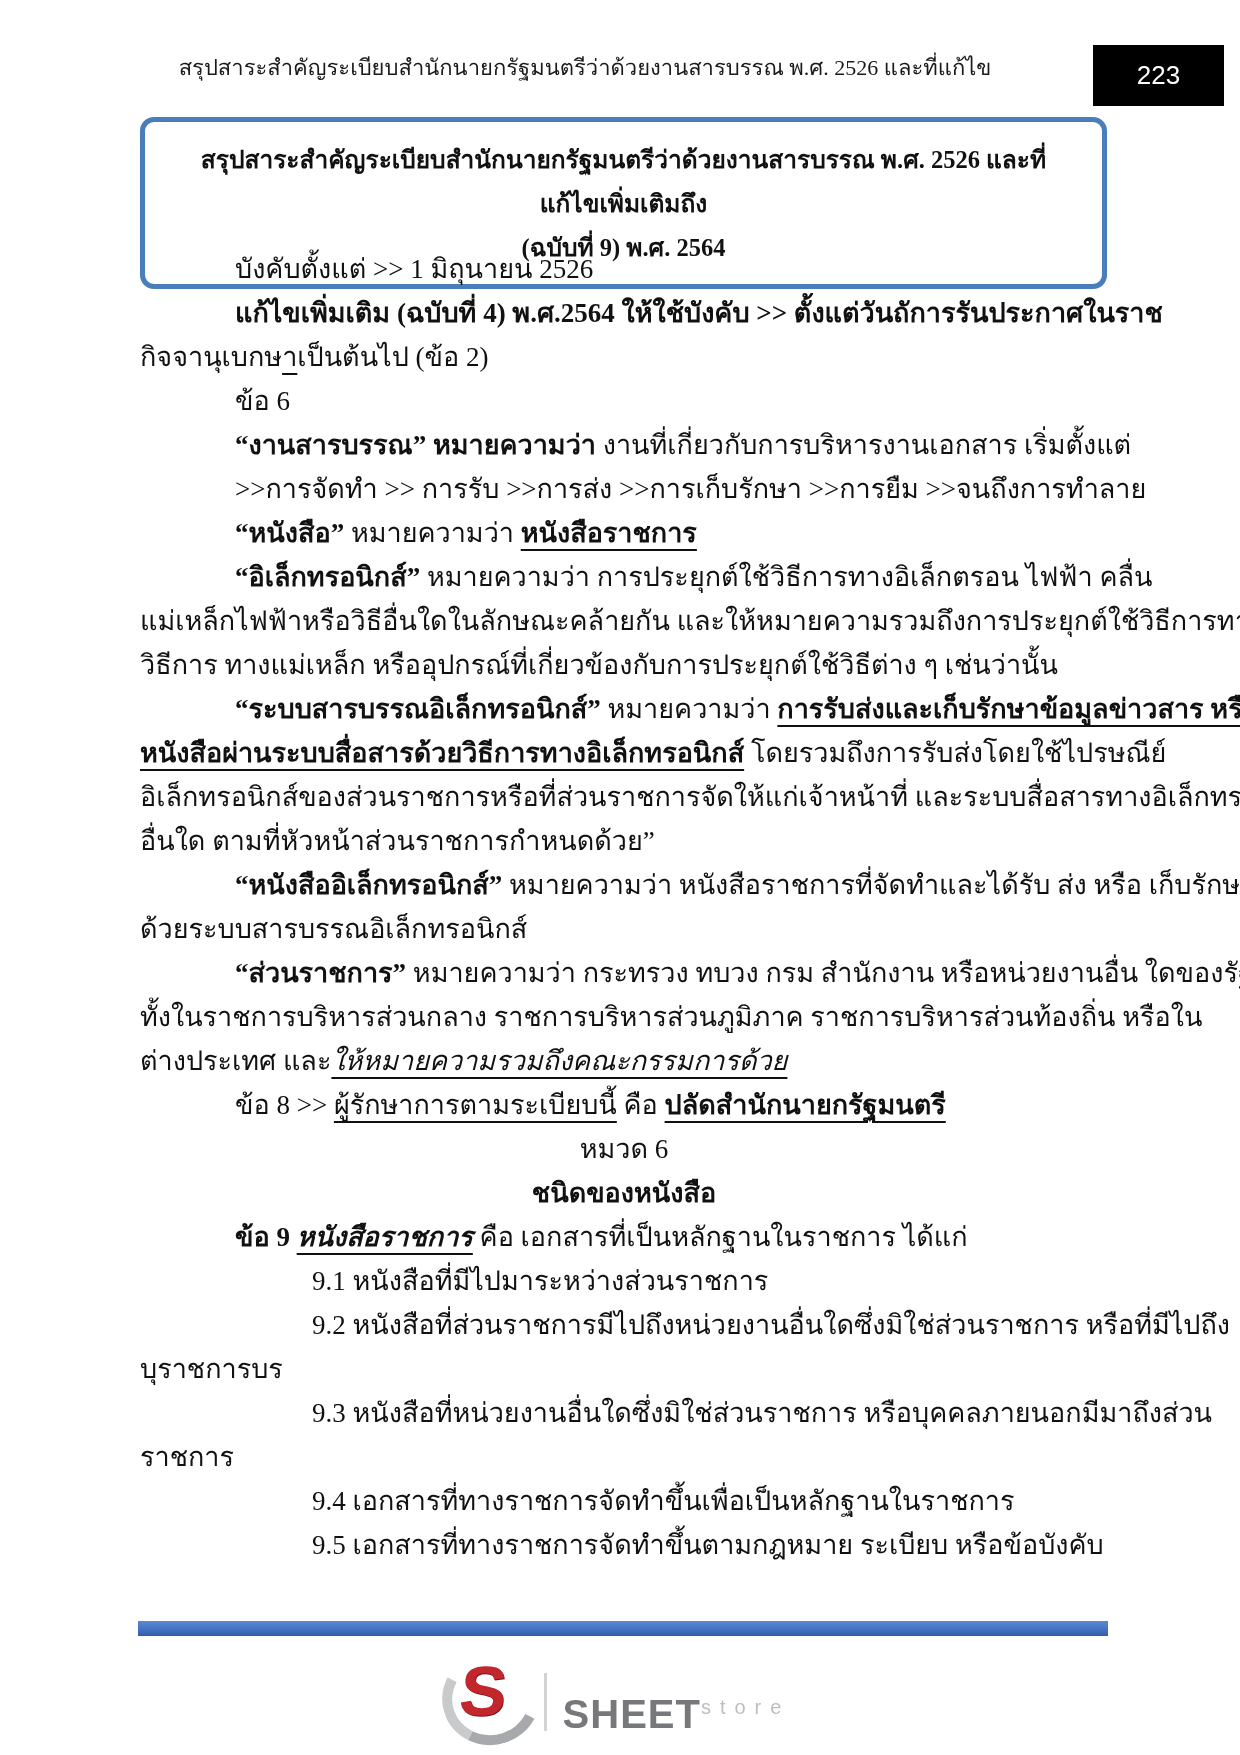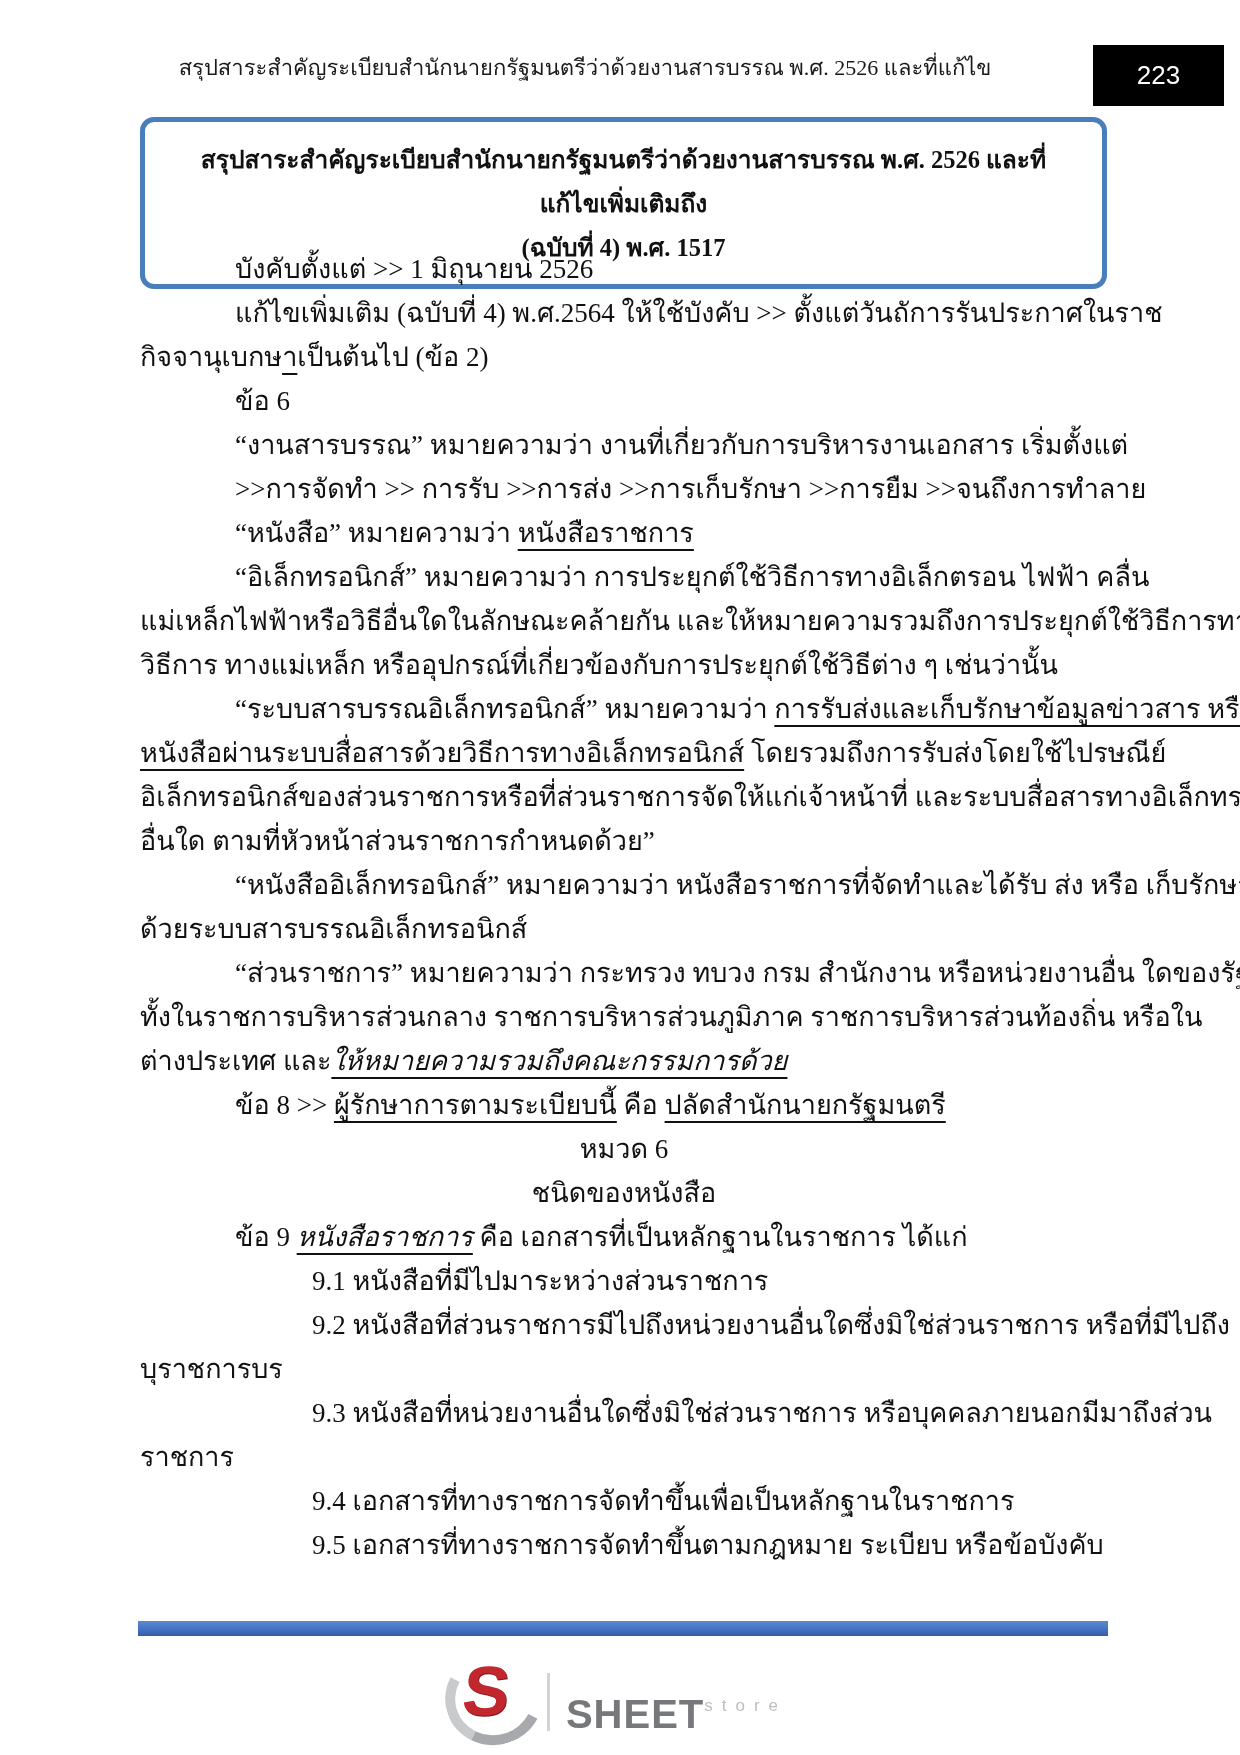--- a/index.html
+++ b/index.html
@@ -22,21 +22,21 @@
     text-align:center;font-weight:bold;font-size:24.5px;line-height:44px;background:#fff;
   }
   .doc-body{
     position:absolute;top:247px;left:140px;width:968px;
     font-size:27px;line-height:44px;
   }
   .line{white-space:nowrap;}
   .line.i1{padding-left:95px;}
   .line.i2{padding-left:172px;}
   .line.center{text-align:center;padding-left:0;}
-  .run.b{font-weight:normal;}
+  .run.b{font-weight:bold;}
   .run.u{text-decoration:underline;text-underline-offset:7px;text-decoration-thickness:2px;}
   .run.i{font-style:italic;}
   .footer-bar{
     position:absolute;top:1621px;left:138px;width:970px;height:15px;
     background:linear-gradient(#5b8ace 0%,#4472c4 55%,#375d9f 100%);
   }
   .footer-logo{
     position:absolute;top:1652px;left:0;width:1240px;height:100px;
     display:flex;align-items:center;justify-content:center;gap:16px;
     font-family:"Liberation Sans","DejaVu Sans",sans-serif;
@@ -47,38 +47,38 @@
     border:10px solid transparent;border-bottom-color:#a7a9ac;border-left-color:#c9cacc;
     transform:rotate(-18deg);
   }
   .logo-s{
     position:absolute;left:10px;top:-6px;font-size:70px;font-weight:900;color:#c1272d;
     transform:skewX(-6deg);text-shadow:1px 1px 0 #7e1116;
   }
   .logo-divider{width:3px;height:58px;background:#d1d3d4;}
   .logo-text{display:flex;flex-direction:row;margin-top:24px;}
   .logo-name{font-size:40px;font-weight:bold;color:#77787b;letter-spacing:1px;line-height:40px;}
-  .logo-sub{font-size:17px;color:#bcbec0;letter-spacing:9px;margin-top:2px;}
+  .logo-sub{font-size:20px;color:#bcbec0;letter-spacing:9px;margin-top:2px;}
 </style>
 </head>
 <body>
 
 <div>
 
   <div class="running-header">
     <span>สรุปสาระสำคัญระเบียบสำนักนายกรัฐมนตรีว่าด้วยงานสารบรรณ พ.ศ. 2526 และที่แก้ไข</span>
   </div>
 
   <div class="page-number-box">
     <span>223</span>
   </div>
 
   <div class="title-box">
     <div>สรุปสาระสำคัญระเบียบสำนักนายกรัฐมนตรีว่าด้วยงานสารบรรณ พ.ศ. 2526 และที่แก้ไขเพิ่มเติมถึง</div>
-    <div>(ฉบับที่ 4) พ.ศ. 1517</div>
+    <div>(ฉบับที่ 9) พ.ศ. 2564</div>
   </div>
 
   <div class="doc-body">
       <div class="line i1"><span class="run">บังคับตั้งแต่ &gt;&gt; 1 มิถุนายน 2526</span></div>
       <div class="line i1"><span class="run b">แก้ไขเพิ่มเติม (ฉบับที่ 4) พ.ศ.2564  ให้ใช้บังคับ &gt;&gt; </span><span class="run b">ตั้งแต่วันถัการรันประกาศในราช</span></div>
       <div class="line flush"><span class="run">กิจจานุเบกษ</span><span class="run u">า</span><span class="run">เป็นต้นไป (ข้อ 2)</span></div>
       <div class="line i1"><span class="run">ข้อ 6</span></div>
       <div class="line i1"><span class="run b">“งานสารบรรณ” หมายความว่า</span><span class="run"> งานที่เกี่ยวกับการบริหารงานเอกสาร  เริ่มตั้งแต่</span></div>
       <div class="line i1"><span class="run">&gt;&gt;การจัดทำ &gt;&gt; การรับ &gt;&gt;การส่ง &gt;&gt;การเก็บรักษา &gt;&gt;การยืม &gt;&gt;จนถึงการทำลาย</span></div>
       <div class="line i1"><span class="run b">“หนังสือ”</span><span class="run">  หมายความว่า </span><span class="run b u">หนังสือราชการ</span></div>

